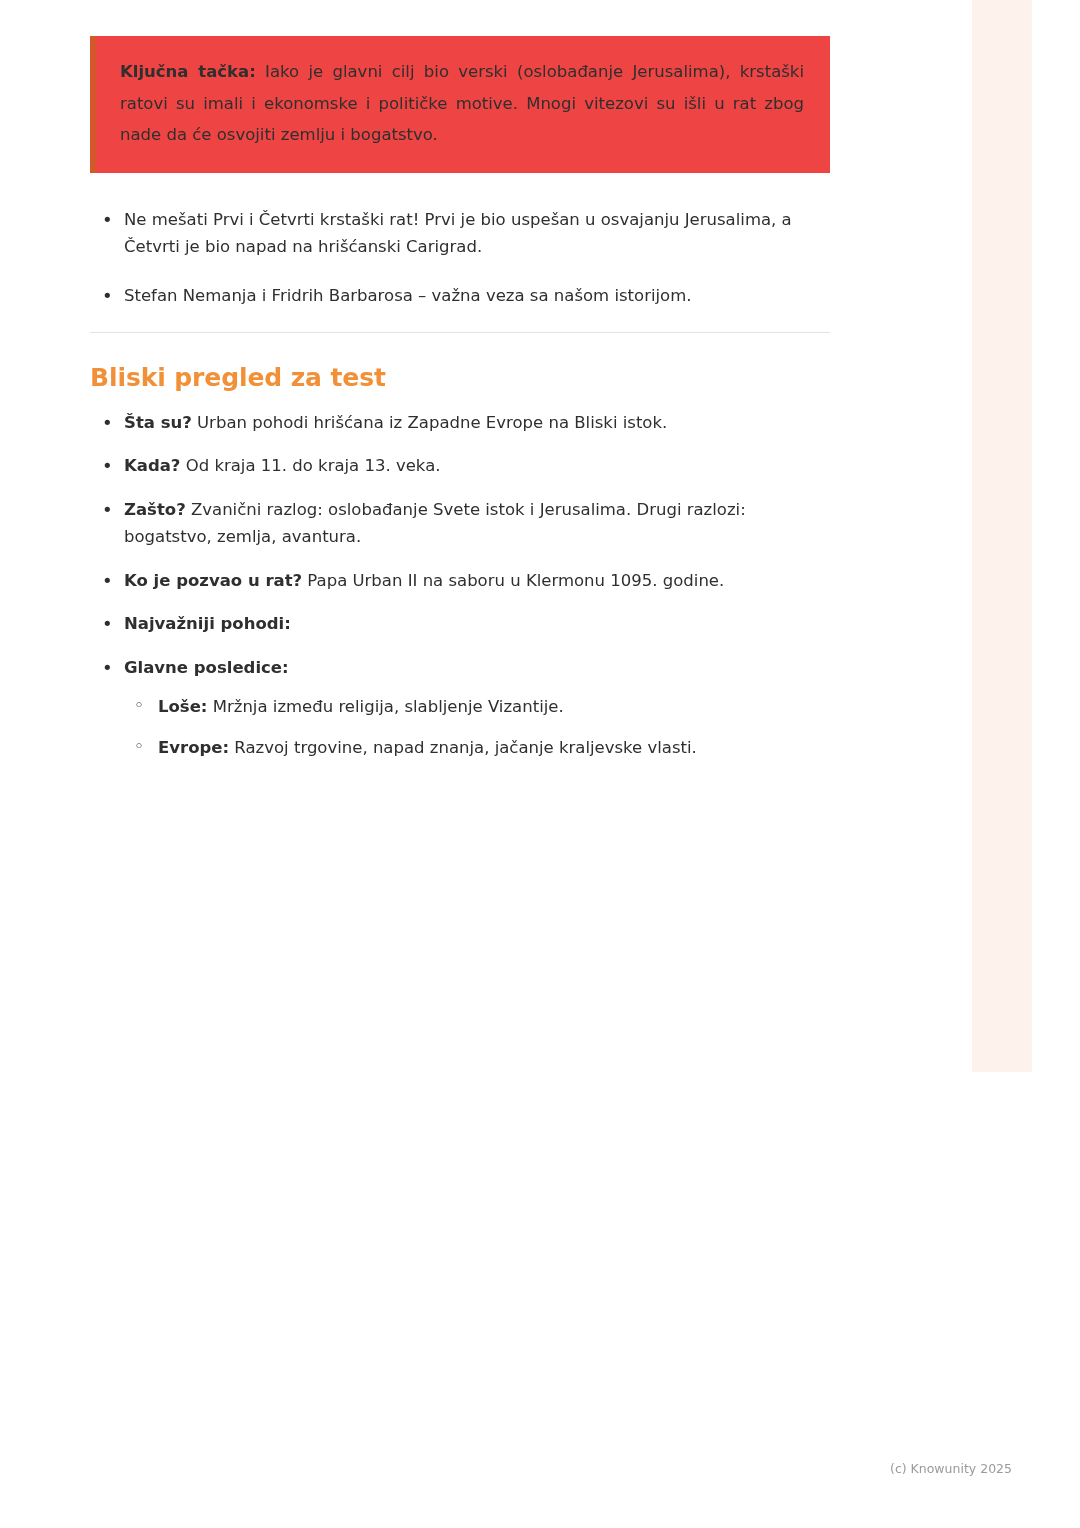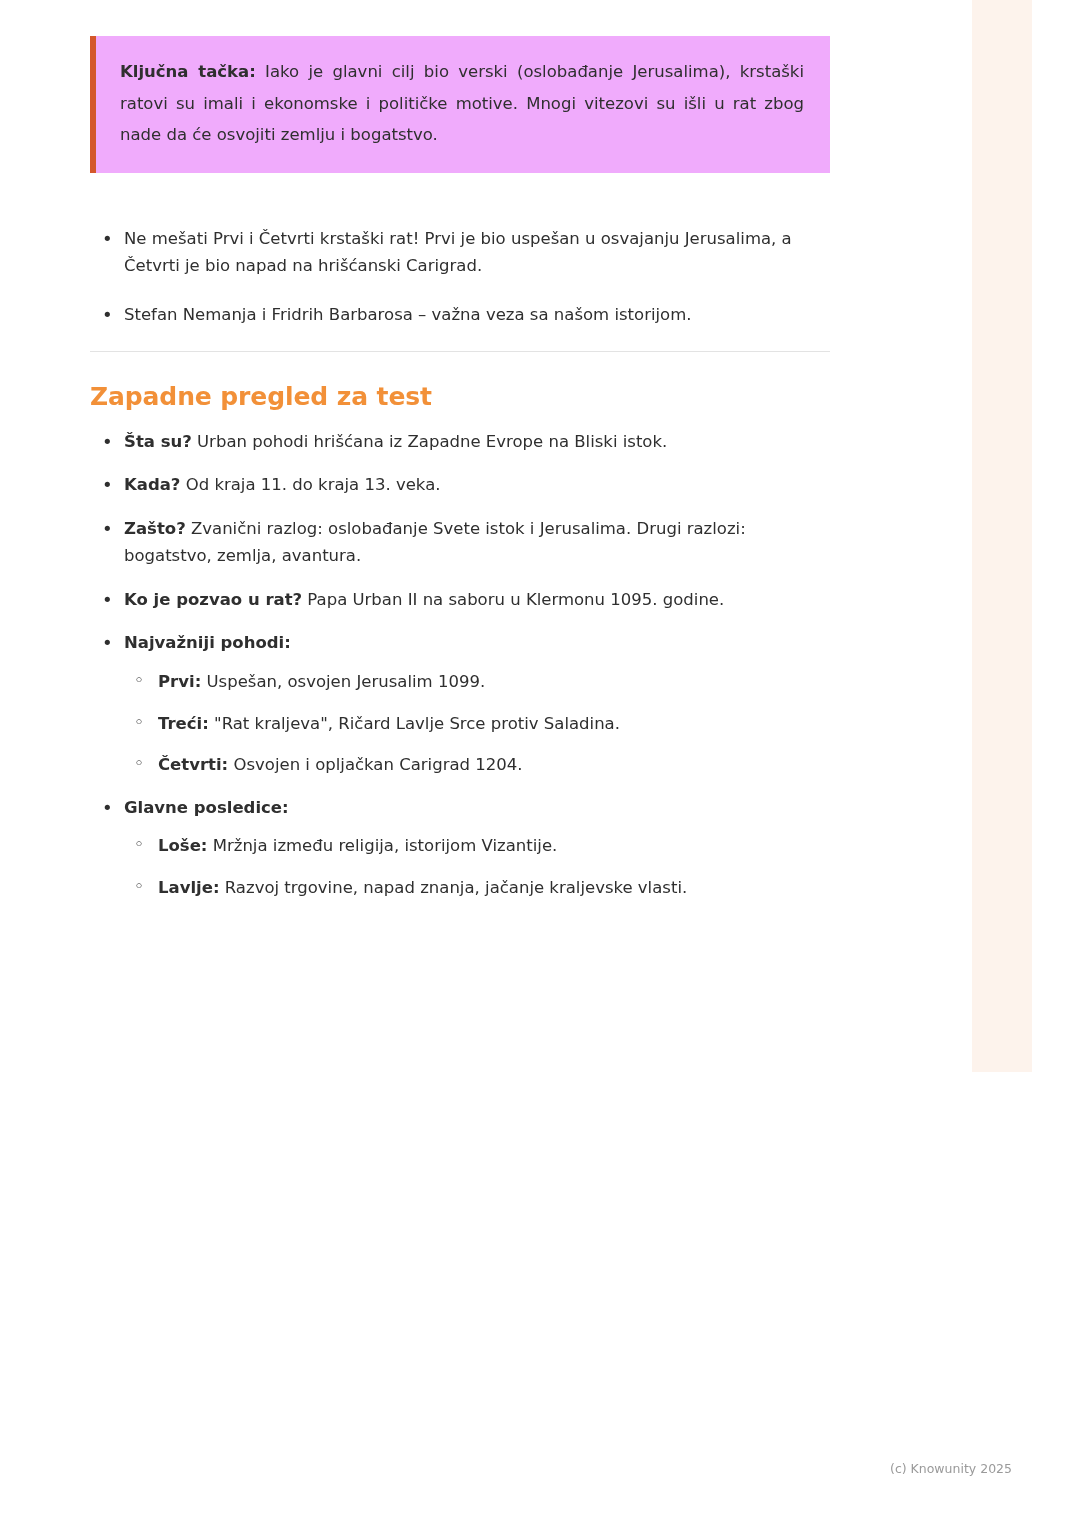--- a/index.html
+++ b/index.html
@@ -45,24 +45,24 @@
 
   .content {
     position: absolute;
     left: 90px;
     top: 36px;
     width: 740px;
   }
 
   
   .callout {
-    background: #f0abfc;
+    background: #ef4444;
     border-left: 6px solid #d4582b;
     padding: 20px 26px 22px 24px;
-    margin-bottom: 52px;
+    margin-bottom: 33px;
   }
   .callout p {
     margin: 0;
     font-size: 16.5px;
     line-height: 1.92;
     text-align: justify;
     color: #2f2f2f;
   }
   .callout b { font-weight: bold; }
 
@@ -171,59 +171,48 @@
       <p><b>Ključna tačka:</b><span> Iako je glavni cilj bio verski (oslobađanje Jerusalima), krstaški ratovi su imali i ekonomske i političke motive. Mnogi vitezovi su išli u rat zbog nade da će osvojiti zemlju i bogatstvo.</span></p>
     </div>
 
     <ul class="bullets">
       <li>Ne mešati Prvi i Četvrti krstaški rat! Prvi je bio uspešan u osvajanju Jerusalima, a Četvrti je bio napad na hrišćanski Carigrad.</li>
       <li>Stefan Nemanja i Fridrih Barbarosa – važna veza sa našom istorijom.</li>
     </ul>
 
     <div class="divider"></div>
 
-    <h2 class="section-title">Zapadne pregled za test</h2>
+    <h2 class="section-title">Bliski pregled za test</h2>
 
     <ul class="summary">
       <li>
         <b>Šta su?</b><span> Urban pohodi hrišćana iz Zapadne Evrope na Bliski istok.</span>
       </li>
       <li>
         <b>Kada?</b><span> Od kraja 11. do kraja 13. veka.</span>
       </li>
       <li>
         <b>Zašto?</b><span> Zvanični razlog: oslobađanje Svete istok i Jerusalima. Drugi razlozi: bogatstvo, zemlja, avantura.</span>
       </li>
       <li>
         <b>Ko je pozvao u rat?</b><span> Papa Urban II na saboru u Klermonu 1095. godine.</span>
       </li>
 
       <li>
         <b>Najvažniji pohodi:</b>
-        <ul class="sublist">
-          <li>
-            <b>Prvi:</b><span> Uspešan, osvojen Jerusalim 1099.</span>
-          </li>
-          <li>
-            <b>Treći:</b><span> "Rat kraljeva", Ričard Lavlje Srce protiv Saladina.</span>
-          </li>
-          <li>
-            <b>Četvrti:</b><span> Osvojen i opljačkan Carigrad 1204.</span>
-          </li>
-        </ul>
       </li>
 
       <li>
         <b>Glavne posledice:</b>
         <ul class="sublist">
           <li>
-            <b>Loše:</b><span> Mržnja između religija, istorijom Vizantije.</span>
+            <b>Loše:</b><span> Mržnja između religija, slabljenje Vizantije.</span>
           </li>
           <li>
-            <b>Lavlje:</b><span> Razvoj trgovine, napad znanja, jačanje kraljevske vlasti.</span>
+            <b>Evrope:</b><span> Razvoj trgovine, napad znanja, jačanje kraljevske vlasti.</span>
           </li>
         </ul>
       </li>
     </ul>
 
   </div>
 
   <div class="footer">(c) Knowunity 2025</div>
 
 </div>

